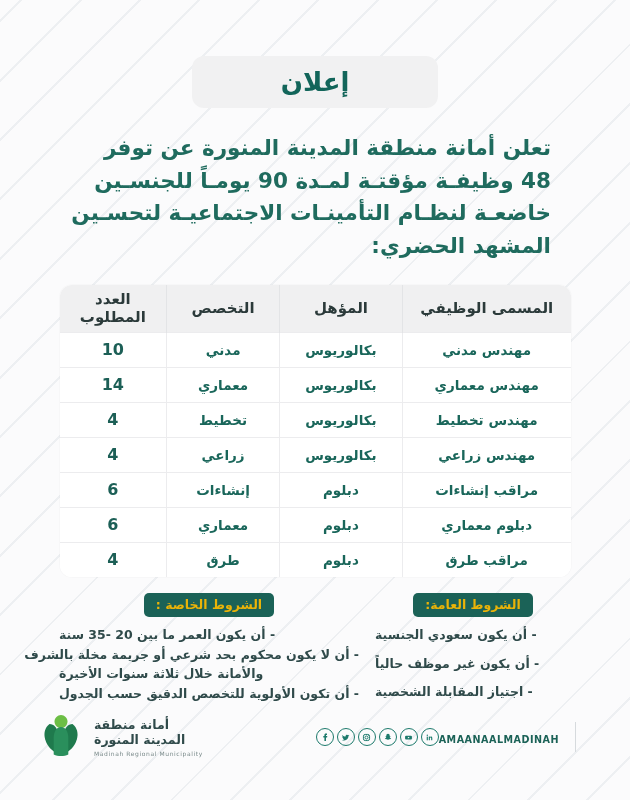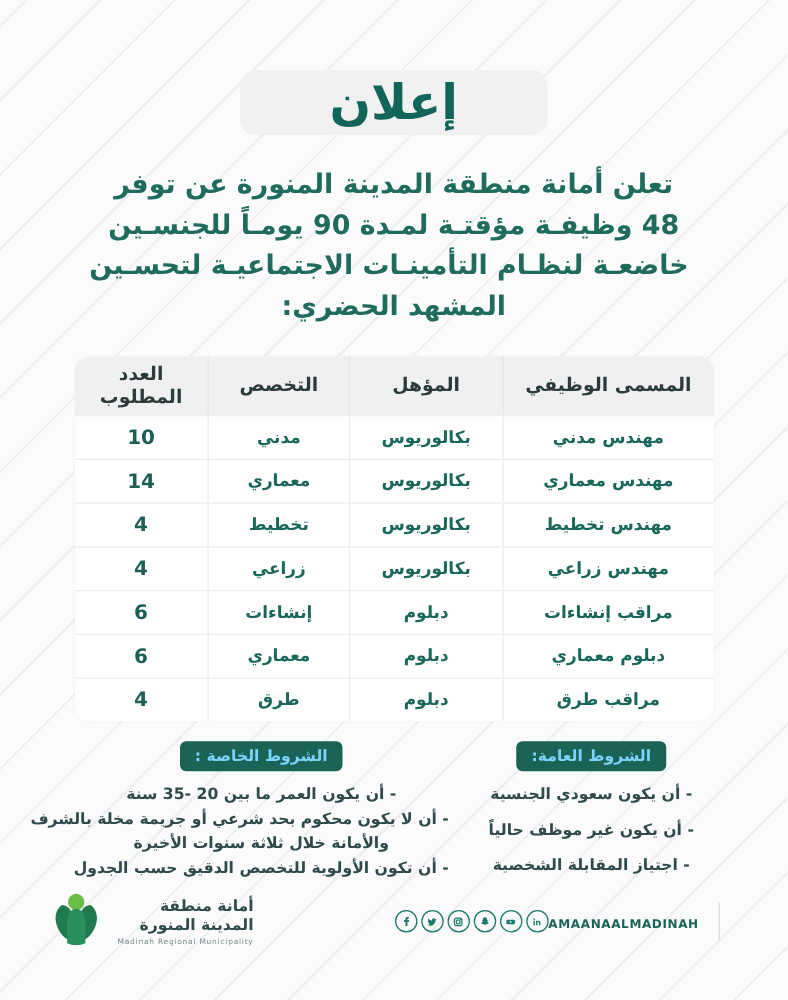--- a/index.html
+++ b/index.html
@@ -40,31 +40,31 @@
   .title-badge {
     background: #f1f1f2;
     border-radius: 12px;
     width: 246px;
     height: 52px;
     display: flex;
     align-items: center;
     justify-content: center;
   }
   .title-badge .t {
-    font-size: 39px;
+    font-size: 26px;
     font-weight: bold;
     color: #12655a;
     letter-spacing: 0px;
   }
 
   
   .intro {
     margin: 24px auto 0 auto;
     width: 472px;
-    text-align: center;
+    text-align: right;
     color: #1f6b5e;
     font-size: 21.5px;
     font-weight: bold;
     line-height: 1.52;
   }
   .intro div { white-space: nowrap; }
 
   
   .table-wrap {
     margin: 22px auto 0 auto;
@@ -119,35 +119,35 @@
     display: flex;
     flex-direction: row;
     justify-content: space-between;
     align-items: flex-start;
   }
   .cond-col { display: flex; flex-direction: column; align-items: center; }
   .cond-col.general { width: 196px; align-items: center; }
   .cond-col.special { width: 300px; align-items: center; }
   .cond-badge {
     background: #1b6257;
-    color: #7dd3fc;
+    color: #eab308;
     font-size: 12.5px;
     font-weight: bold;
     border-radius: 5px;
     padding: 4px 12px 5px 12px;
     display: inline-block;
     white-space: nowrap;
   }
   .cond-list {
     margin-top: 10px;
     color: #2f4a4a;
     font-size: 12.5px;
     font-weight: bold;
     line-height: 1.35;
-    text-align: center;
+    text-align: left;
     width: 100%;
   }
   .cond-list .item { margin-bottom: 12px; white-space: nowrap; }
   .cond-list.special-list .item { margin-bottom: 3px; }
   .cond-list .sub { white-space: nowrap; }
 
   
   .footer {
     position: absolute;
     left: 0;
@@ -189,21 +189,21 @@
     background: #d6dadd;
     margin: 0 16px;
   }
   .logo-block {
     display: flex;
     flex-direction: row;
     align-items: center;
     direction: rtl;
     gap: 10px;
   }
-  .logo-text { text-align: right; line-height: 1.22; }
+  .logo-text { text-align: left; line-height: 1.22; }
   .logo-ar1, .logo-ar2 {
     font-size: 12.5px;
     font-weight: bold;
     color: #2f4a4a;
     letter-spacing: 2.5px;
   }
   .logo-en {
     font-size: 6px;
     color: #7a8a8a;
     letter-spacing: 0.6px;

